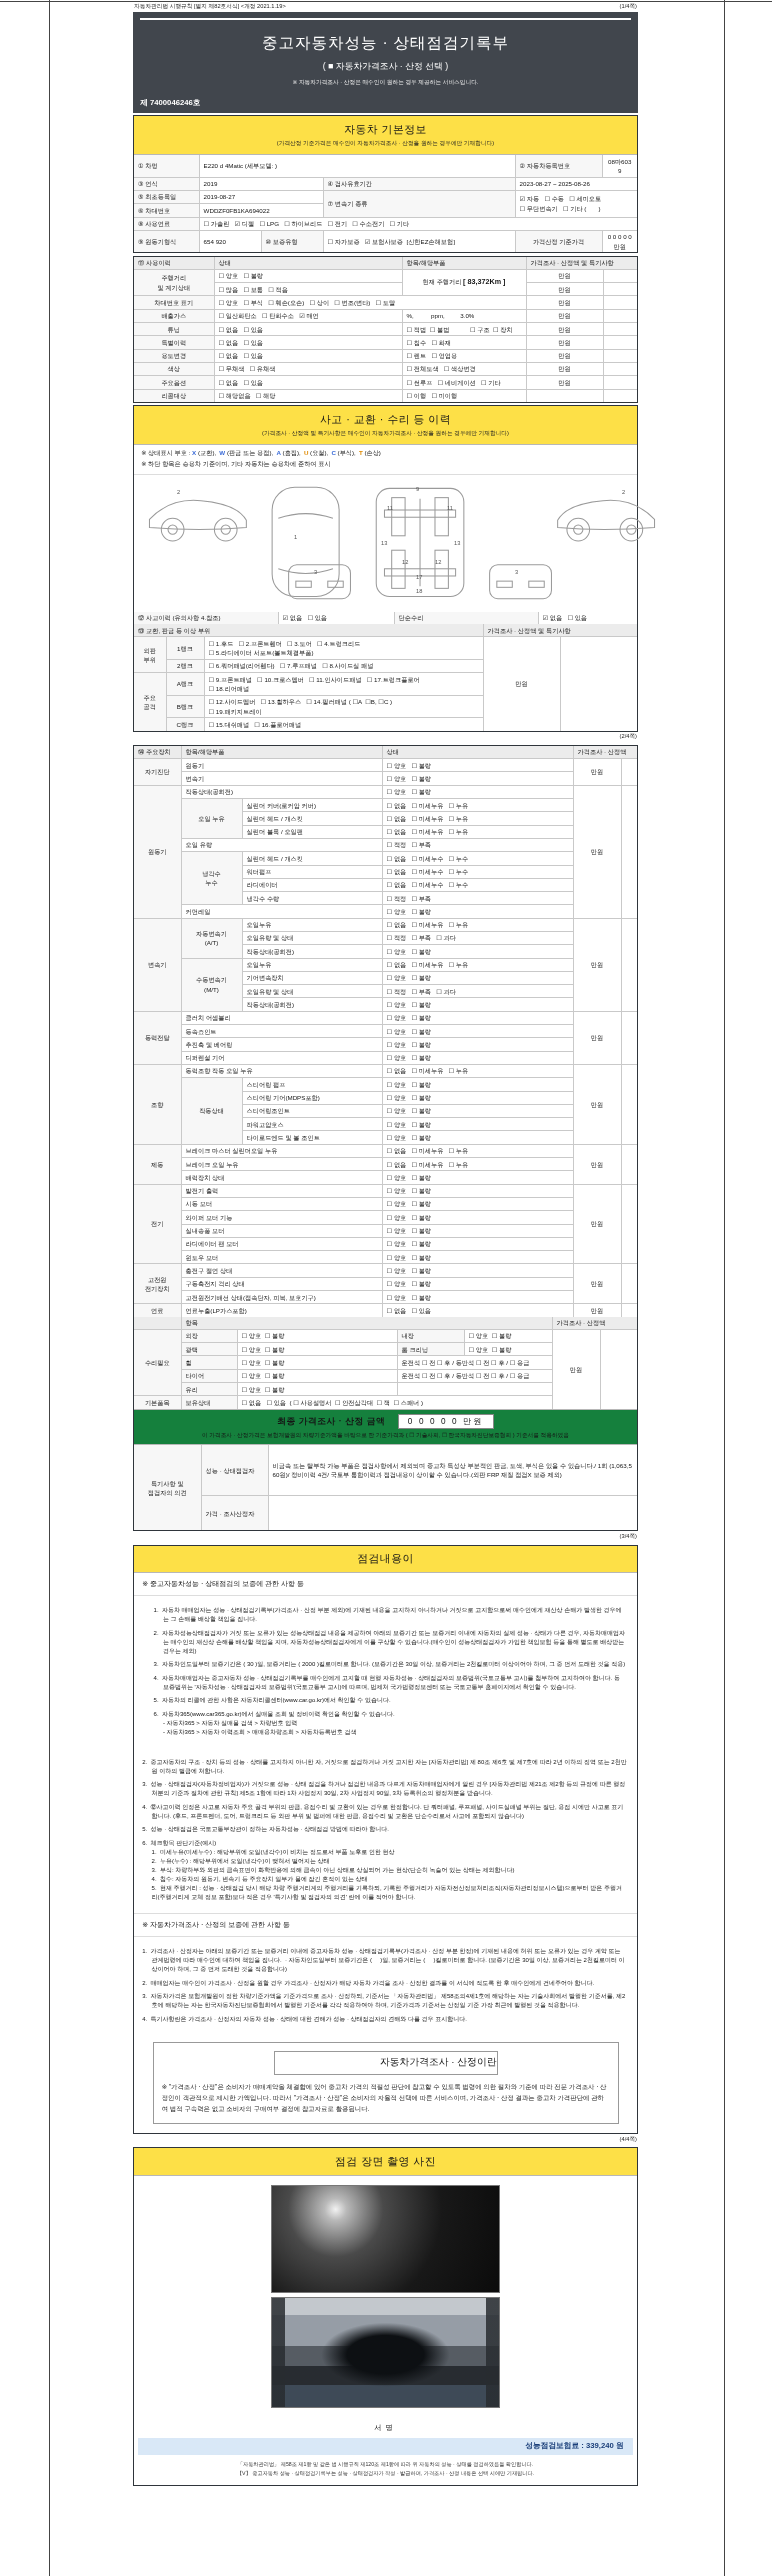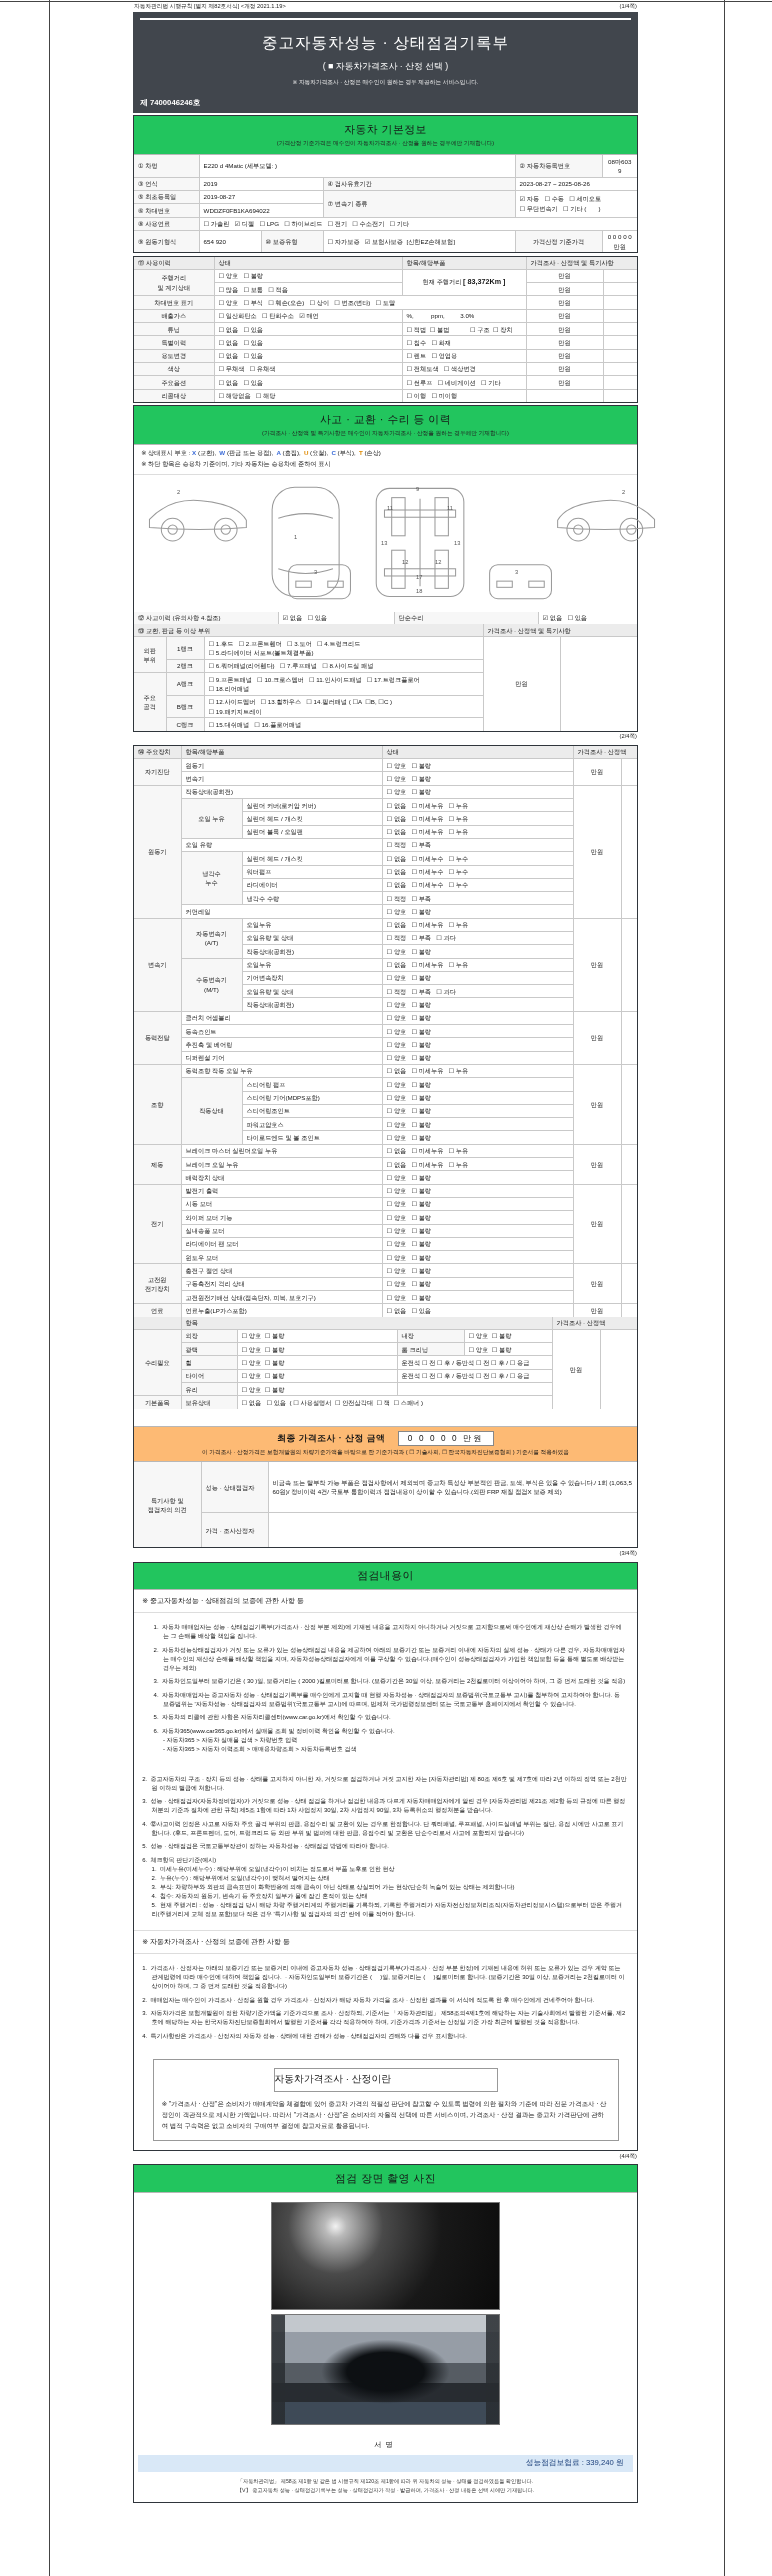--- a/index.html
+++ b/index.html
@@ -14,21 +14,21 @@
   .pagemark{text-align:right;font-size:5.7px;padding:1.5px 1px;color:#222;}
 
   .darkbox{background:#41464d;color:#fff;padding:5.2px 7.2px 5.2px;}
   .whiterule{height:1.5px;background:#fff;margin:1px 0 13.4px;}
   .main-title{text-align:center;font-size:15.5px;letter-spacing:1px;font-family:"Liberation Serif","DejaVu Serif",serif;}
   .main-sub{text-align:center;font-size:8.8px;margin-top:7.2px;}
   .main-note{text-align:center;font-size:5.7px;margin-top:5.2px;color:#f0f0f0;}
   .doc-no{font-size:7.7px;font-weight:bold;margin-top:11.3px;}
 
   .box{border:1.5px solid #2f353b;margin-top:2.1px;background:#fff;}
-  .sec-head{background:#22c55e;text-align:center;padding:6.7px 5.2px 5.7px;border-bottom:0.5px solid #b7b7b7;}
+  .sec-head{background:#fde047;text-align:center;padding:6.7px 5.2px 5.7px;border-bottom:0.5px solid #b7b7b7;}
   .sec-title{font-size:10.8px;letter-spacing:0.5px;}
   .sec-sub{font-size:5.7px;margin-top:3.6px;color:#222;}
 
   table{border-collapse:collapse;width:100%;table-layout:fixed;font-size:6.2px;}
   td,th{border:0.5px solid #c9c9c9;padding:1.5px 4.1px;vertical-align:middle;line-height:1.5;word-break:break-all;}
   th{background:#ececec;font-weight:normal;text-align:left;}
   .lbl{background:#f7f7f7;}
   .ck{white-space:pre-wrap;}
   .grp,.sub{background:#f7f7f7;text-align:center;white-space:pre-line;}
   .price{text-align:center;}
@@ -50,49 +50,49 @@
   .nums span:nth-child(1){left:43px;top:11.3px;}  .nums span:nth-child(2){left:160px;top:56px;}
   .nums span:nth-child(3){left:282px;top:8.2px;} .nums span:nth-child(4){left:253px;top:27px;}
   .nums span:nth-child(5){left:313px;top:27px;} .nums span:nth-child(6){left:247px;top:62px;}
   .nums span:nth-child(7){left:320px;top:62px;}.nums span:nth-child(8){left:268px;top:81px;}
   .nums span:nth-child(9){left:301px;top:81px;}.nums span:nth-child(10){left:488px;top:11.3px;}
   .nums span:nth-child(11){left:282px;top:96px;}.nums span:nth-child(12){left:282px;top:110px;}
   .nums span:nth-child(13){left:180px;top:91px;}.nums span:nth-child(14){left:381px;top:91px;}
 
   .bigkm{font-size:7.2px;font-weight:bold;}
 
-  .finalband{background:#fdba74;border-top:0.5px solid #b7b7b7;border-bottom:0.5px solid #b7b7b7;
-             text-align:center;padding:4.1px 5.2px 4.6px;margin-top:17px;}
+  .finalband{background:#15803d;border-top:0.5px solid #b7b7b7;border-bottom:0.5px solid #b7b7b7;
+             text-align:center;padding:4.1px 5.2px 4.6px;}
   .finalband .row1{font-size:8.8px;font-weight:bold;letter-spacing:0.5px;}
   .finalband .amount{display:inline-block;border:0.5px solid #888;background:#fff;
              padding:1px 9.3px;margin-left:9.3px;font-size:8.2px;letter-spacing:2.1px;font-weight:normal;}
   .finalband .row2{font-size:5.7px;margin-top:3.1px;font-weight:normal;}
 
   .notice-headline{font-size:7px;padding:6.2px 8.2px;border-bottom:0.5px solid #ddd;}
   .nlist{padding:5.2px 10.3px 6.2px 5.2px;}
   .nitem{font-size:6px;line-height:1.5;margin:4.6px 0;white-space:pre-wrap;
          padding-left:9.3px;text-indent:-9.3px;}
   .lvl2 .nitem{margin-left:14.4px;}
   .lvl1 .nitem{margin-left:3.1px;}
   .panbox{border:0.5px solid #999;margin:7.2px 18.5px 9.3px;padding:7.2px 8.2px 8.2px;}
-  .panbox-title{border:0.5px solid #999;width:222px;margin:1px auto 7.2px;text-align:left;
+  .panbox-title{border:0.5px solid #999;width:222px;margin:1px auto 7.2px;text-align:right;
                 font-size:9.8px;padding:4.6px 0;}
   .panbox-body{font-size:6.4px;line-height:1.7;white-space:pre-wrap;}
 
   .photo-wrap{text-align:center;padding:5.2px 0 2.1px;}
   .photo{width:227px;margin:4.1px auto;border:0.5px solid #777;}
   .photo1{height:106px;background:
      radial-gradient(circle at 28% 22%, #f2f2f2 0%, #b9b9b9 6%, #4a4a4a 26%, #181818 58%, #0b0b0b 100%);}
   .photo2{height:109px;background:
      radial-gradient(ellipse at 50% 52%, #0d1013 0%, #0d1013 24%, rgba(13,16,19,0) 40%),
      linear-gradient(90deg, rgba(40,44,48,.85) 0 13.4px, rgba(40,44,48,0) 13.4px calc(100% - 13.4px), rgba(40,44,48,.85) calc(100% - 13.4px) 100%),
      linear-gradient(180deg, #c3c8cd 0 16%, #969da6 16% 44%, #565c63 44% 62%, #282c31 62% 80%, #3e4a57 80% 100%);}
   .sign-label{text-align:center;font-size:7.2px;margin-top:8.2px;letter-spacing:4.1px;}
   .feeband{background:#d9e8f7;margin:5.2px 4.1px 0;padding:3.6px 9.3px;text-align:right;
-           font-size:7.7px;font-weight:normal;color:#1b3f7a;}
+           font-size:7.7px;font-weight:bold;color:#1b3f7a;}
   .footer{ text-align:center;font-size:5.2px;color:#333;padding:5.2px 8.2px 7.2px;line-height:1.7;}
 </style>
 </head>
 <body>
 
 <div class="frame-line" id="frame-top"></div>
 <div class="frame-line" id="frame-left"></div>
 <div class="frame-line" id="frame-right"></div>
 
 <div class="content">

